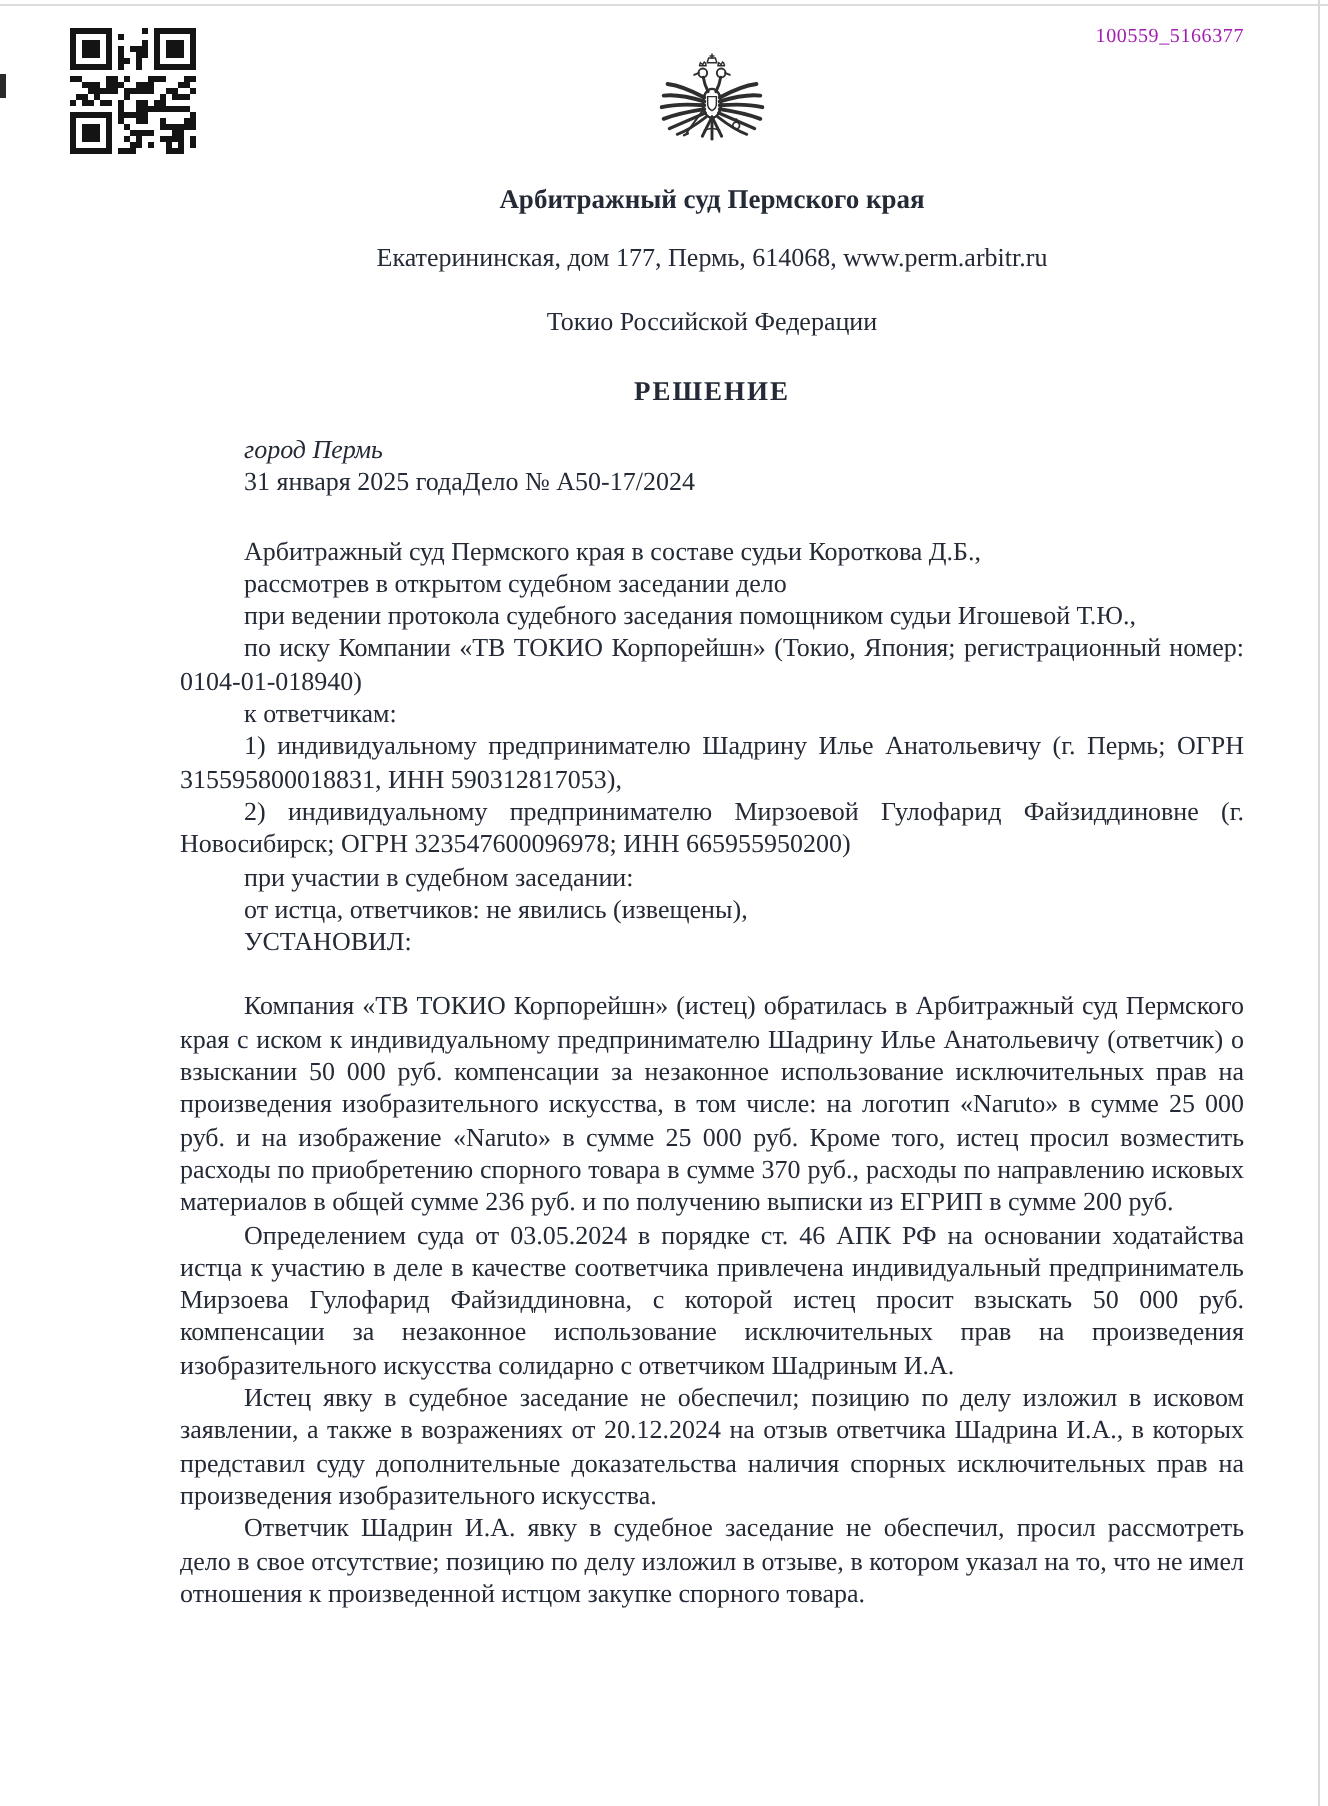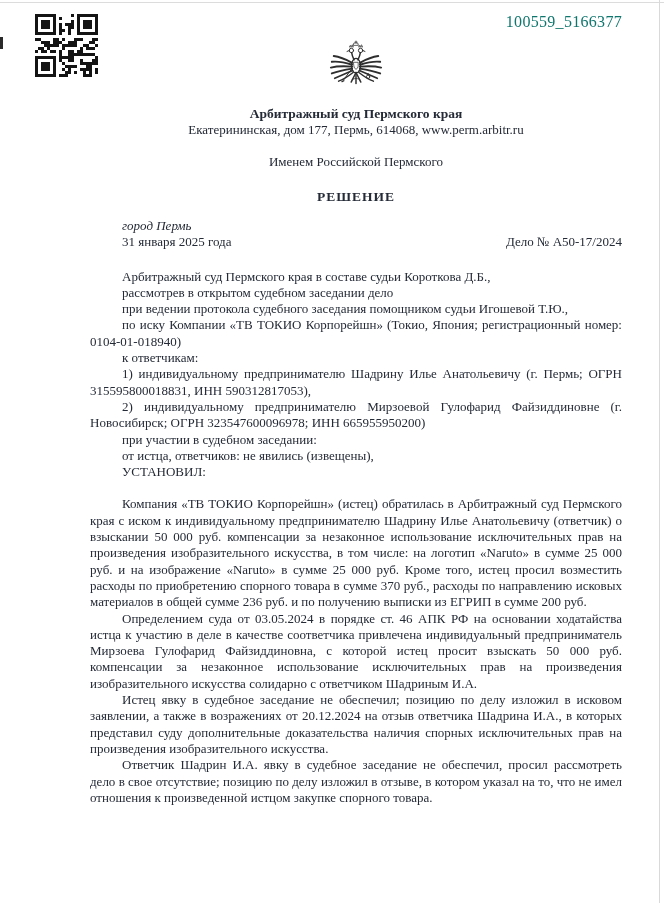--- a/index.html
+++ b/index.html
@@ -12,36 +12,36 @@
     color:#242a36;
   }
   
   .edge-top{position:absolute;left:0;top:2px;width:664px;height:1px;background:#dcdcdc;}
   .edge-right{position:absolute;right:4px;top:0;width:1px;height:903px;background:#d9d9d9;}
   .speck{position:absolute;left:0;top:37px;width:3px;height:12px;background:#2a2a2a;}
 
   .qr{position:absolute;left:35px;top:14px;width:63px;height:63px;}
   .doc-number{
     position:absolute;top:13px;right:42px;
-    font-size:16px;color:#0f766e;letter-spacing:0.3px;
+    font-size:10px;color:#a21caf;letter-spacing:0.3px;
   }
 
-  .content{padding:40px 42px 0 90px;}
+  .content{padding:26px 42px 0 90px;}
 
   .emblem{display:block;margin:0 auto;width:58px;height:62px;}
 
   .center{text-align:center;}
   .court-name{font-weight:bold;font-size:13.5px;line-height:15px;margin-top:4px;}
-  .court-address{font-size:13px;line-height:15px;margin-top:1px;text-align:center;}
+  .court-address{font-size:13px;line-height:15px;margin-top:14px;text-align:center;}
   .in-the-name{font-size:13px;margin-top:17px;}
   .doc-type{font-weight:bold;font-size:13.5px;letter-spacing:1px;margin-top:19px;font-family:Liberation Serif, serif;}
 
   .city{font-style:italic;font-size:13px;line-height:16.3px;margin-top:13px;text-indent:32px;}
   .date-row{
-    display:flex;justify-content:space-between;
+    display:flex;
     font-size:13px;line-height:16.3px;
   }
   .date-row .date{text-indent:32px;}
 
   .bodytext{margin-top:18px;font-size:13px;line-height:16.3px;}
   .bodytext p{margin:0;text-indent:32px;}
   .bodytext p.just{text-align:justify;}
   .ustanovil{margin-top:16px;text-align:left;text-indent:0;font-size:13px;line-height:16.3px;}
   .main-paras{margin-top:16px;}
 </style>
@@ -232,21 +232,21 @@
 
       <path d="M50,60 L34,82" stroke-width="2"></path>
       <path d="M31,85 l4,-2" stroke-width="2.5"></path>
 
       <circle cx="85" cy="75" r="3.5" stroke-width="1.8"></circle>
       <path d="M85,71 v-3 M83.5,69.5 h3" stroke-width="1.5"></path>
     </svg>
 
     <div class="center court-name">Арбитражный суд Пермского края</div>
     <div class="center court-address">Екатерининская, дом 177, Пермь, 614068, www.perm.arbitr.ru</div>
-    <div class="center in-the-name">Именем Российской Пермского</div>
+    <div class="center in-the-name">Токио Российской Федерации</div>
     <div class="center doc-type">РЕШЕНИЕ</div>
 
     <div class="city">город Пермь</div>
     <div class="date-row">
       <span class="date">31 января 2025 года</span>
       <span class="case-number">Дело № А50-17/2024</span>
     </div>
 
     <div class="bodytext">
       <p>Арбитражный суд Пермского края в составе судьи Короткова Д.Б.,</p>

